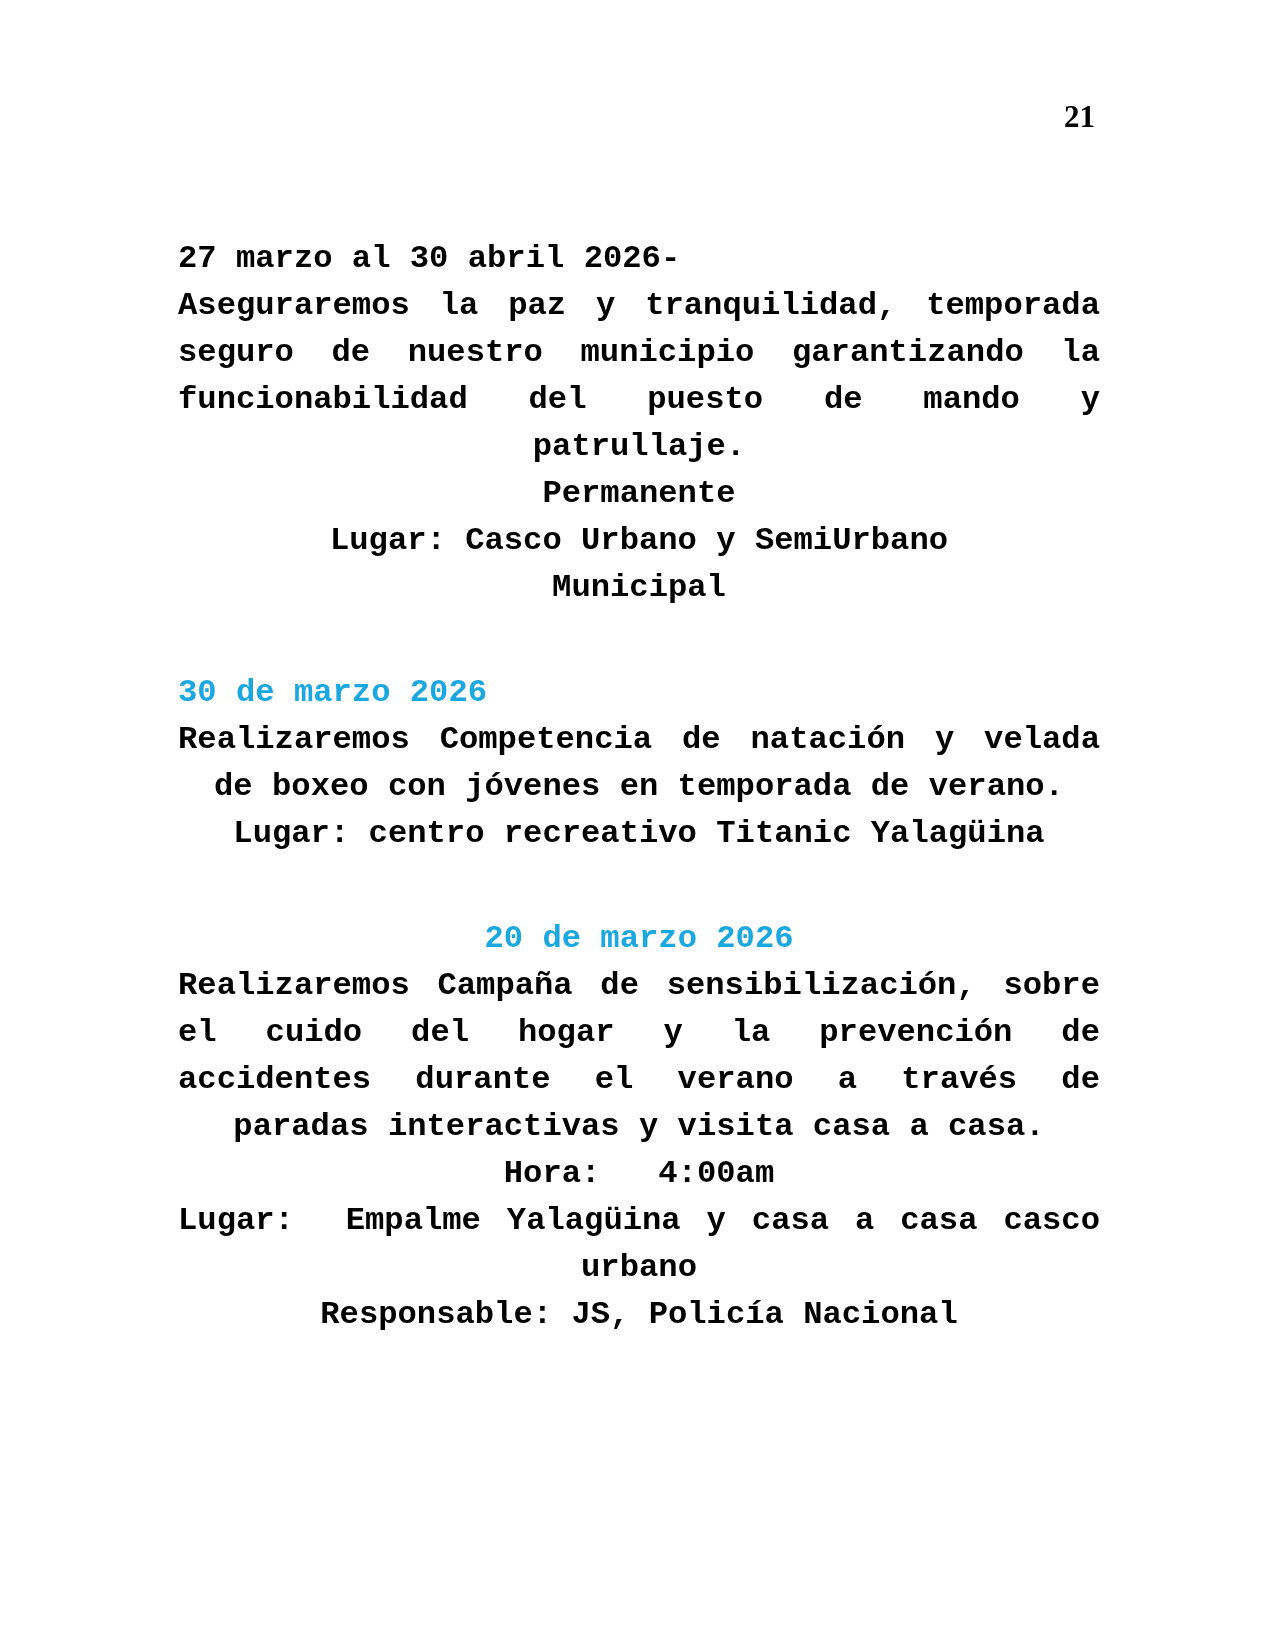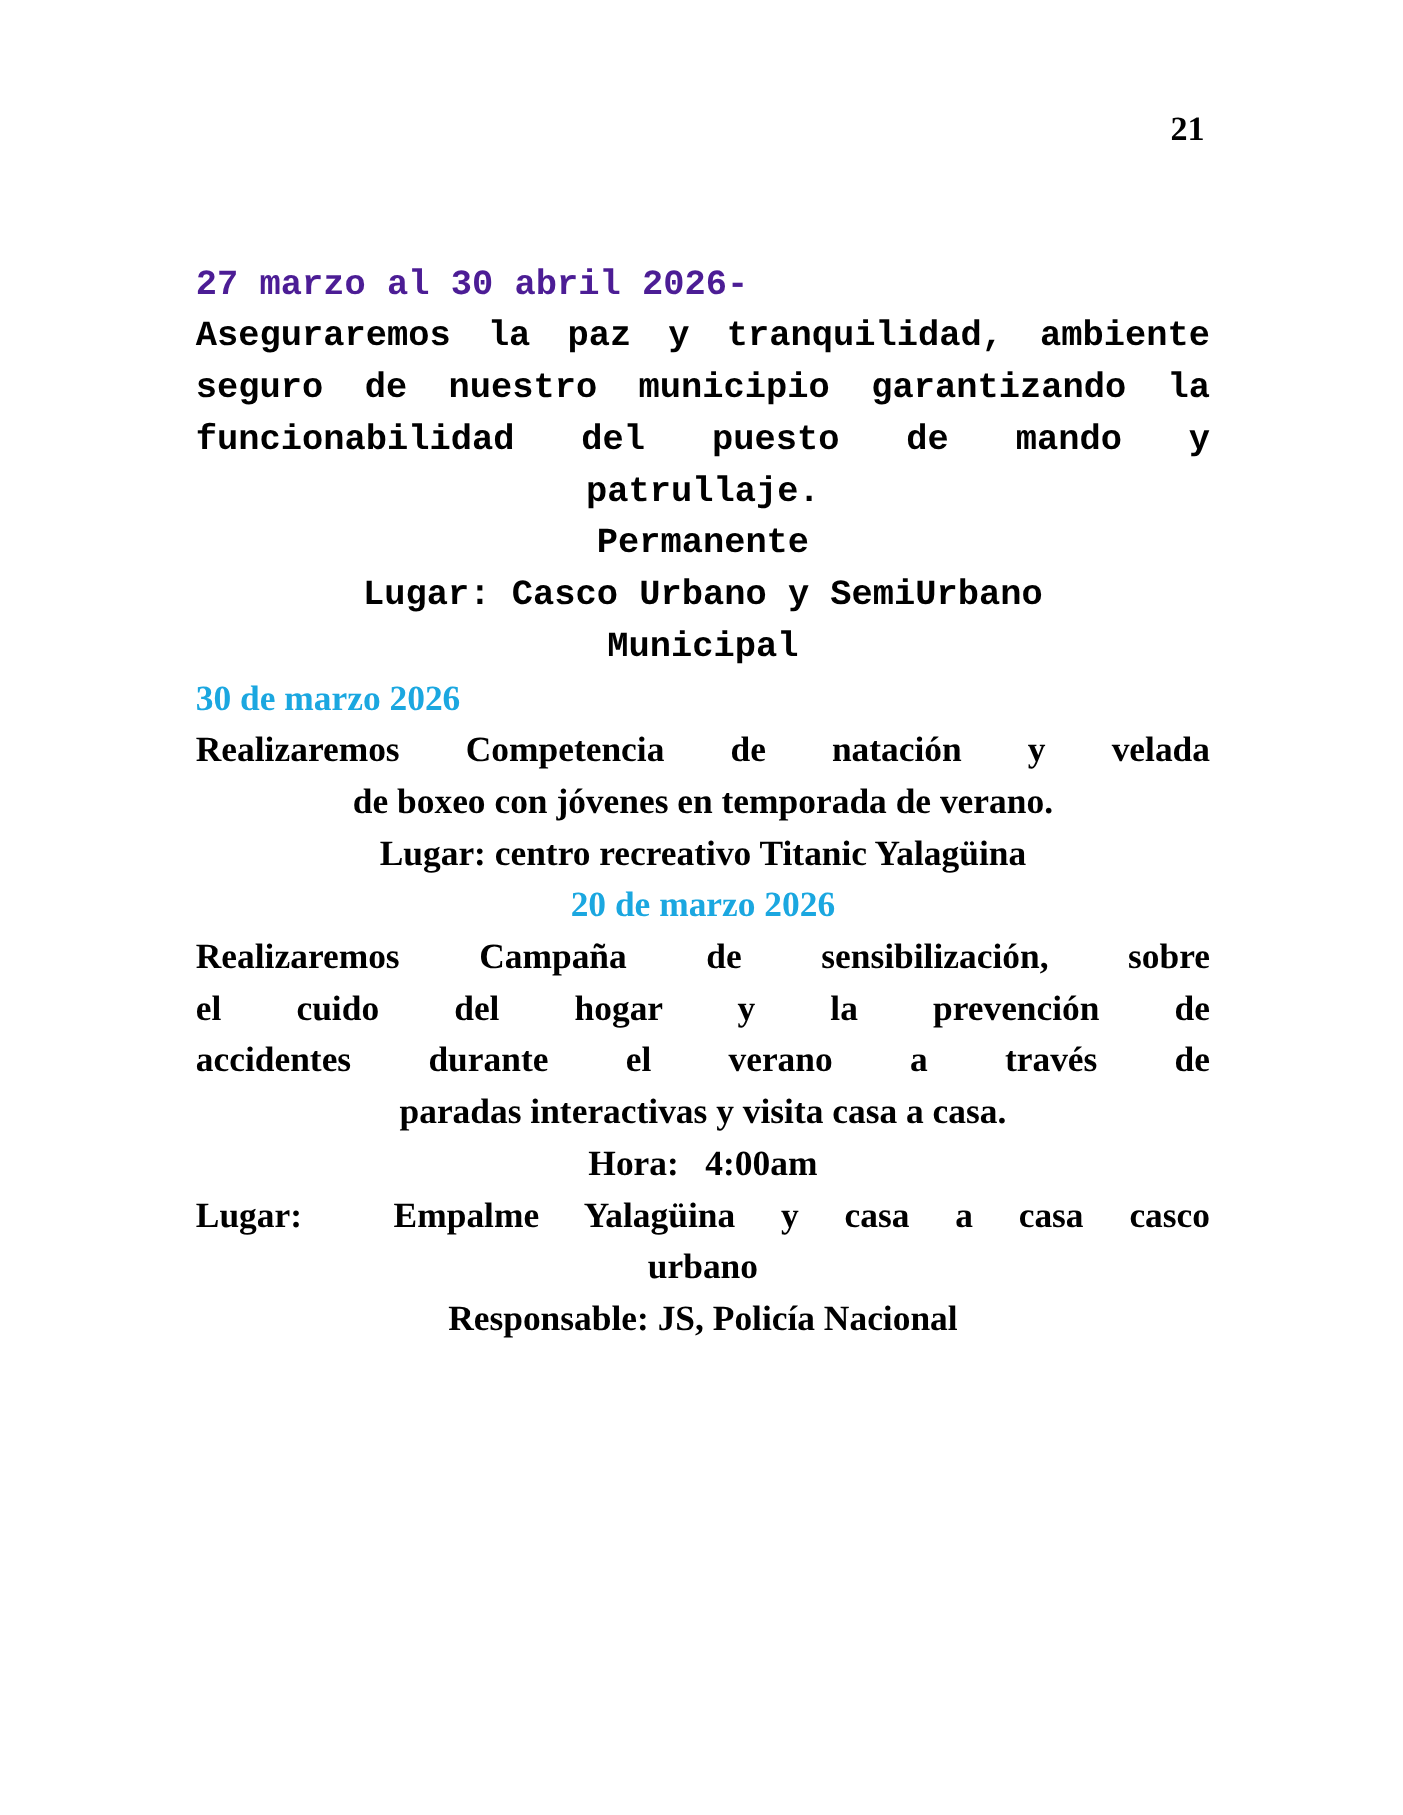--- a/index.html
+++ b/index.html
@@ -30,21 +30,21 @@
     left: 178px;
     top: 235px;
     width: 922px;
     font-family: "Liberation Mono", "DejaVu Sans Mono", monospace;
     font-weight: bold;
     font-size: 32.2px;
     line-height: 47px;
     color: #000000;
   }
   .section + .section {
-    font-family: Liberation Serif, serif;
+    margin-top: 58px;
   }
   .heading-line {
     white-space: pre-wrap;
     text-align: left;
   }
   .text-line {
     white-space: pre-wrap;
     text-align: center;
   }
   .text-line.justify {
@@ -53,22 +53,22 @@
     text-align-last: justify;
   }
 </style>
 </head>
 <body>
 
 <div class="page">
   <div class="page-number">21</div>
   <div class="content">
       <div class="section">
-        <div class="heading-line" style="color: #4c1d95;">27 marzo al 30 abril 2026-</div>
-        <div class="text-line justify">Aseguraremos la paz y tranquilidad, ambiente</div>
+        <div class="heading-line" style="color: #000000;">27 marzo al 30 abril 2026-</div>
+        <div class="text-line justify">Aseguraremos la paz y tranquilidad, temporada</div>
         <div class="text-line justify">seguro de nuestro municipio garantizando la</div>
         <div class="text-line justify">funcionabilidad del puesto de mando y</div>
         <div class="text-line">patrullaje.</div>
         <div class="text-line">Permanente</div>
         <div class="text-line">Lugar: Casco Urbano y SemiUrbano</div>
         <div class="text-line">Municipal</div>
       </div>
       <div class="section">
         <div class="heading-line" style="color: rgb(27, 167, 224);">30 de marzo 2026</div>
         <div class="text-line justify">Realizaremos Competencia de natación y velada</div>

